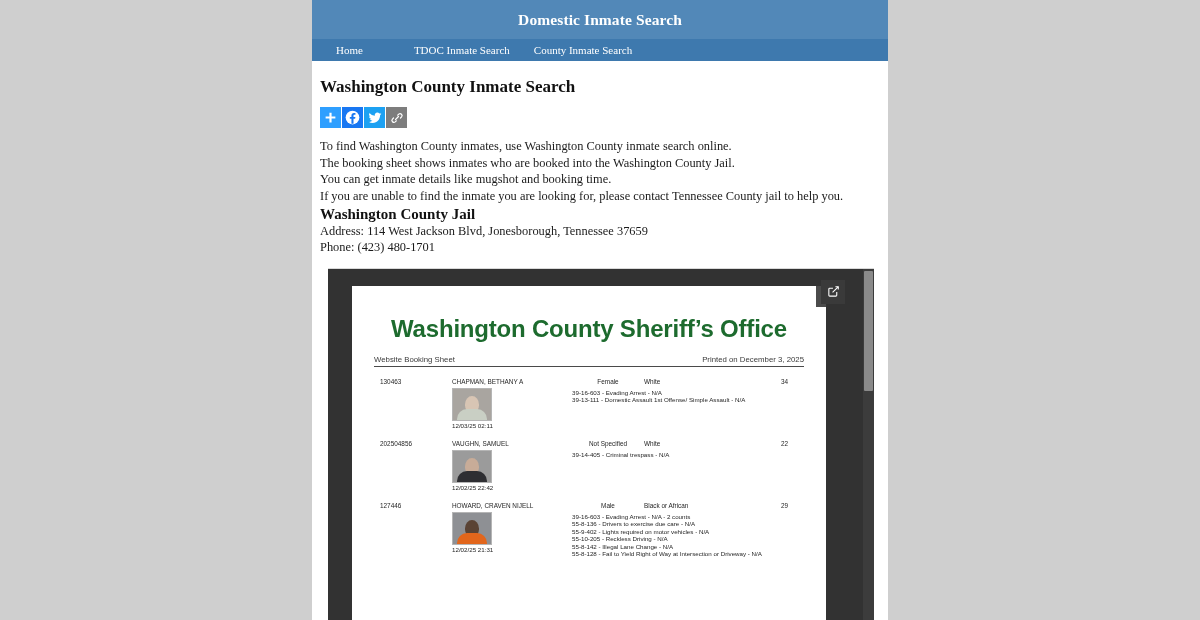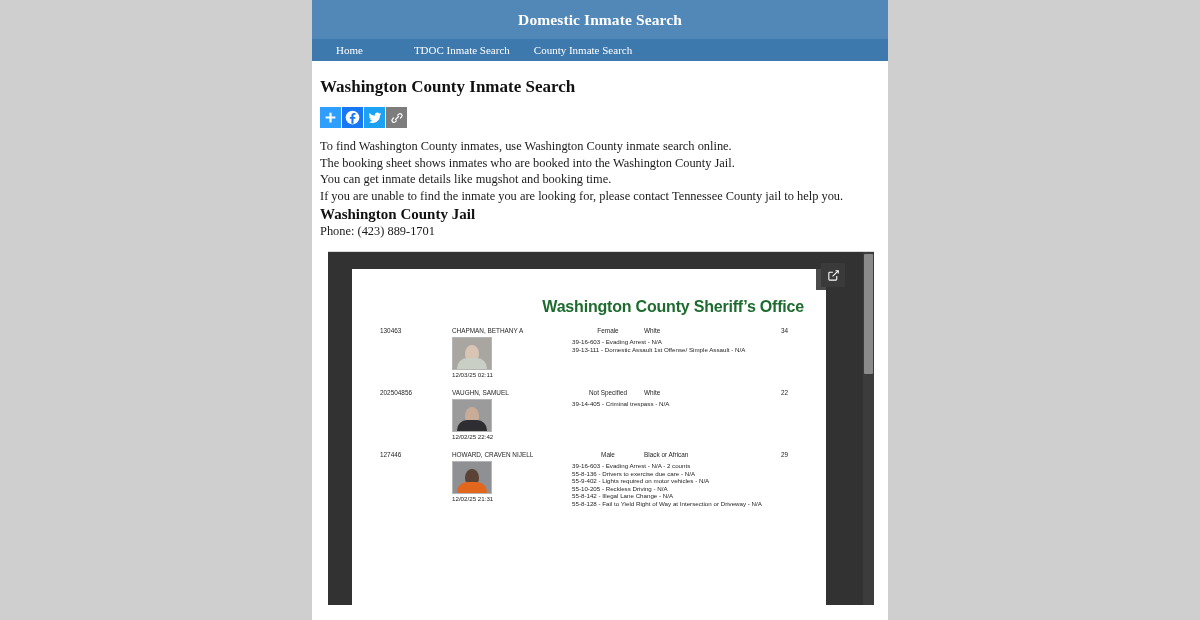--- a/index.html
+++ b/index.html
@@ -101,22 +101,22 @@
   .pdf-scrollthumb {
     position: absolute; right: 1px; top: 2px;
     width: 9px; height: 120px; background: #8a8a8a; border-radius: 1px;
     cursor: pointer;
   }
 
   
   .sheet { position: relative; width: 100%; height: 100%;
            font-family: "Liberation Sans", sans-serif; padding: 0 22px; }
   .sheet-title {
-    text-align: right; color: #1d6b2e; font-weight: bold;
-    font-size: 16px; padding-top: 29px; letter-spacing: -.2px;
+    text-align: center; color: #1d6b2e; font-weight: bold;
+    font-size: 24px; padding-top: 29px; letter-spacing: -.2px;
   }
   .sheet-subrow {
     display: flex; justify-content: space-between; align-items: flex-end;
     font-size: 7.8px; color: #3a3a3a;
     margin-top: 12px; padding-bottom: 2px;
     border-bottom: 1px solid #4a4a4a;
   }
 
   .record { position: relative; margin-top: 11px; }
   .rec-head { display: flex; font-size: 6.4px; color: #1f1f1f; }
@@ -198,21 +198,22 @@
           </svg>
         </div>
       </div>
 
       <p class="para">To find Washington County inmates, use Washington County inmate search online.</p>
       <p class="para">The booking sheet shows inmates who are booked into the Washington County Jail.</p>
       <p class="para">You can get inmate details like mugshot and booking time.</p>
       <p class="para">If you are unable to find the inmate you are looking for, please contact Tennessee County jail to help you.</p>
 
       <p class="jail-heading">Washington County Jail</p>
-      <p class="para">Phone: (423) 889-1701</p>
+      <p class="para">Address: 114 West Jackson Blvd, Jonesborough, Tennessee 37659</p>
+      <p class="para">Phone: (423) 480-1701</p>
 
       <div class="pdf-viewer">
 
         <div class="pdf-toolbar">
           <div class="popout-btn">
             <svg width="13" height="13" viewBox="0 0 24 24">
               <g fill="none" stroke="#fff" stroke-width="2">
                 <path d="M18 13v6a1.6 1.6 0 0 1-1.6 1.6H5A1.6 1.6 0 0 1 3.4 19V7.6A1.6 1.6 0 0 1 5 6h6"></path>
                 <path d="M15.5 3.2H20.8v5.3"></path>
                 <path d="M10.3 13.7L20.5 3.5"></path>
@@ -223,20 +224,24 @@
 
         <div class="pdf-scrollbar">
           <div class="pdf-scrollthumb"></div>
         </div>
 
         <div class="pdf-page">
           <div class="sheet">
 
             <div class="sheet-title">Washington County Sheriff’s Office</div>
 
+            <div class="sheet-subrow">
+              <span>Website Booking Sheet</span>
+              <span>Printed on December 3, 2025</span>
+            </div>
 
             <div class="record">
               <div class="rec-head">
                 <span class="col-id">130463</span>
                 <span class="col-name">CHAPMAN, BETHANY A</span>
                 <span class="col-sex">Female</span>
                 <span class="col-race">White</span>
                 <span class="col-age">34</span>
               </div>
               <div class="rec-body">

